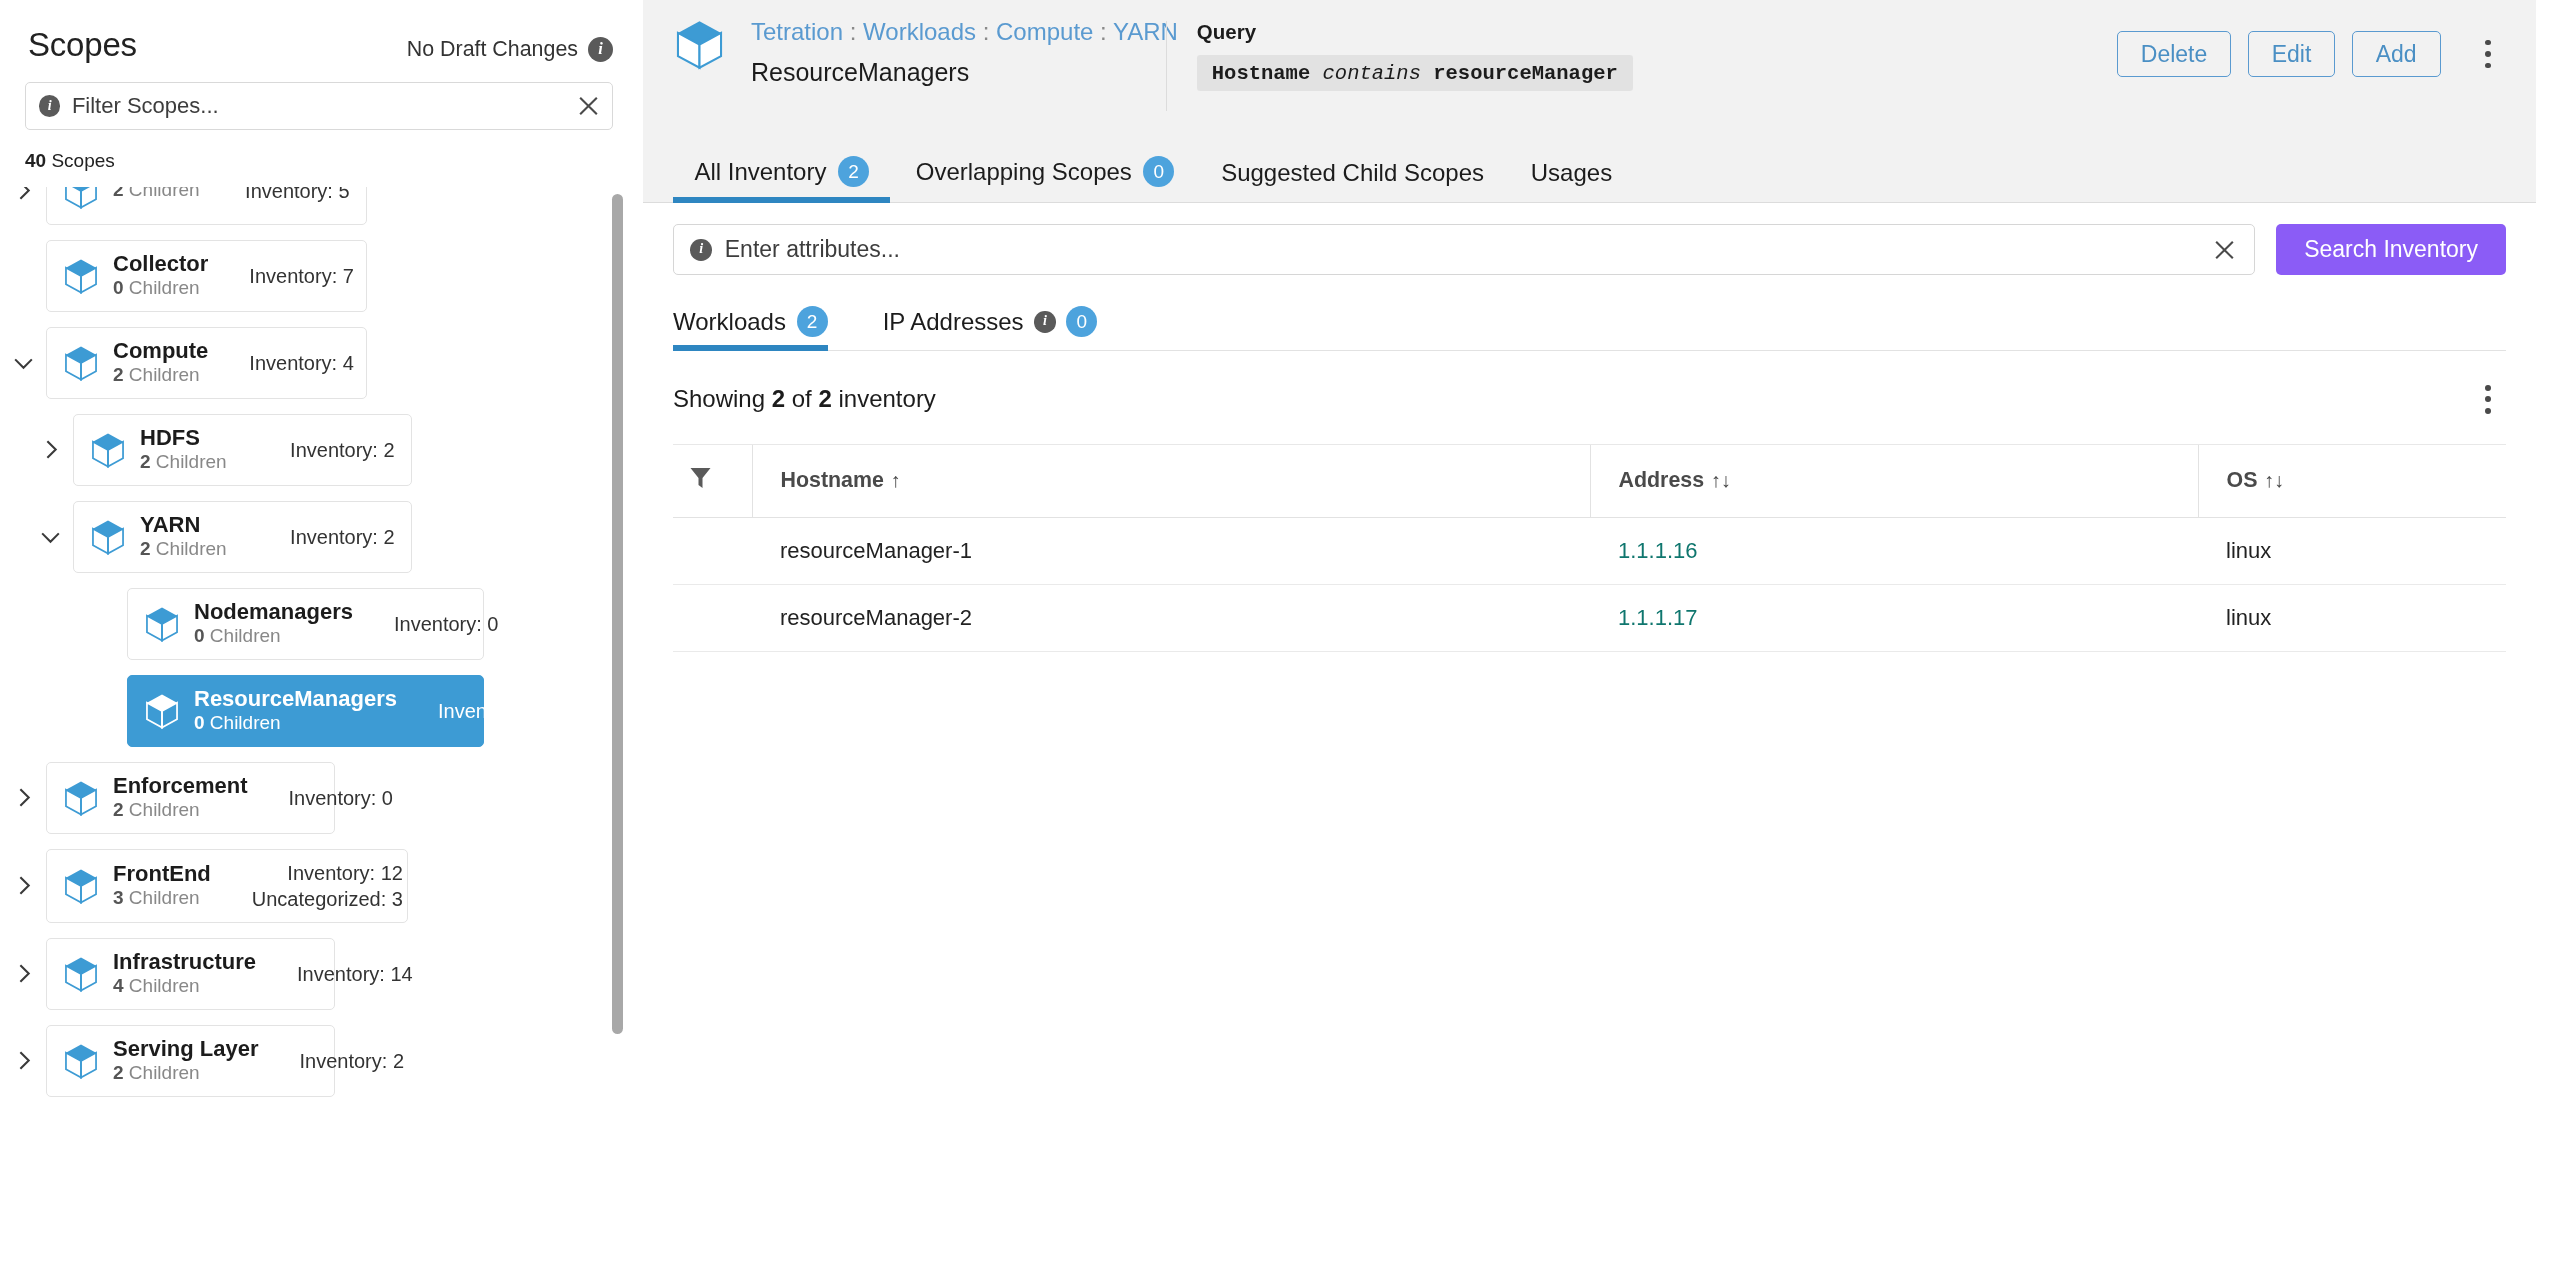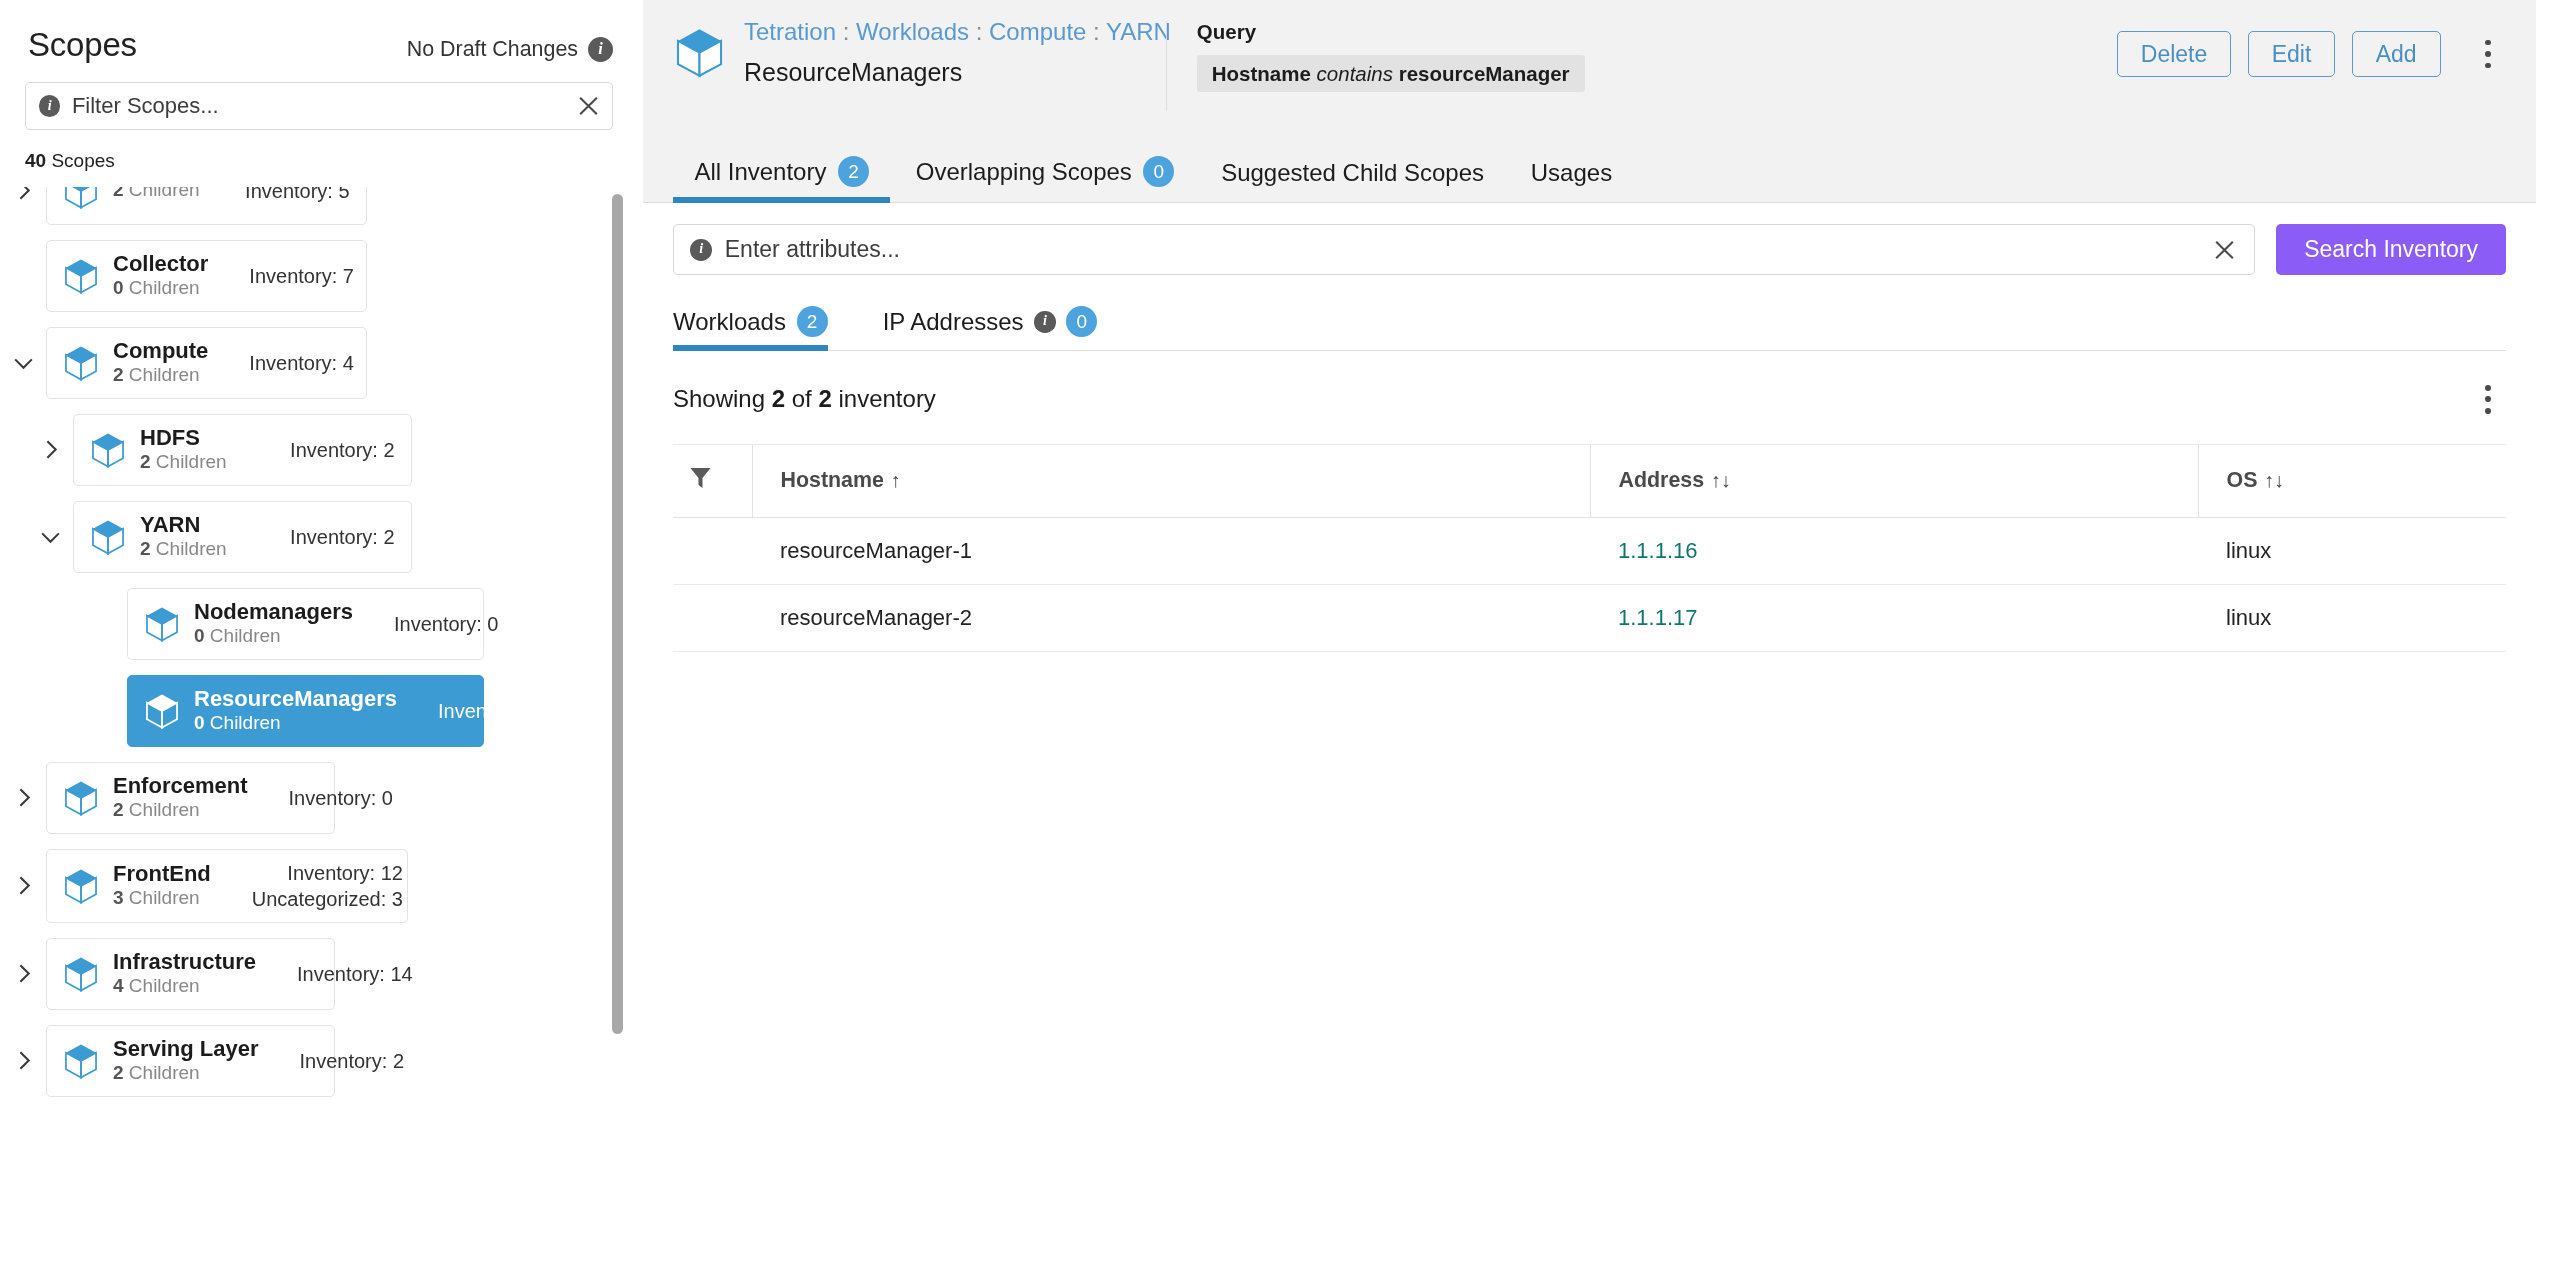--- a/index.html
+++ b/index.html
@@ -131,38 +131,38 @@
   
   .main {
     flex: 1 1 auto; height: 1284px; background: #f2f2f2;
     display: flex; flex-direction: column; position: relative;
   }
   .topbar {
     height: 141px; background: #f2f2f2;
     display: flex; align-items: flex-start; padding: 18px 30px 0 30px;
     position: relative;
   }
-  .scope-id { display: flex; align-items: center; gap: 18px; width: 493px; }
+  .scope-id { display: flex; gap: 25px; width: 493px; }
   .scope-cube { width: 53px; height: 53px; flex: 0 0 53px; }
   .scope-text { display: flex; flex-direction: column; gap: 11.5px; }
   .breadcrumb { font-size: 24px; color: #5a9ad0; white-space: nowrap; }
   .breadcrumb .sep { color: #8a8a8a; }
   .breadcrumb a { color: #5a9ad0; text-decoration: none; cursor: pointer; }
   .scope-title { font-size: 25px; color: #1c1c1c; }
 
   .query-sep {
     width: 0.8px; align-self: stretch; background: #dcdcdc;
     margin: 3.3px 0 30px 0;
   }
   .query-block { padding-left: 30px; padding-top: 1.6px; }
   .query-label { font-size: 20.5px; font-weight: 700; color: #1c1c1c; }
   .query-chip {
     margin-top: 11.5px; display: inline-block;
     background: #e2e2e2; border-radius: 3.3px;
-    padding: 6.6px 15px; font-size: 20.5px; color: #1c1c1c;
+    padding: 6.6px 15px; font-size: 20.5px; color: #1c1c1c; font-family: Liberation Mono, monospace;
   }
   .query-chip .k { font-weight: 700; }
   .query-chip .op { font-style: italic; font-weight: 400; }
   .query-chip .v { font-weight: 700; }
 
   .top-actions {
     margin-left: auto; display: flex; align-items: center; gap: 16.4px;
     padding-top: 13px;
   }
   .btn-outline {

